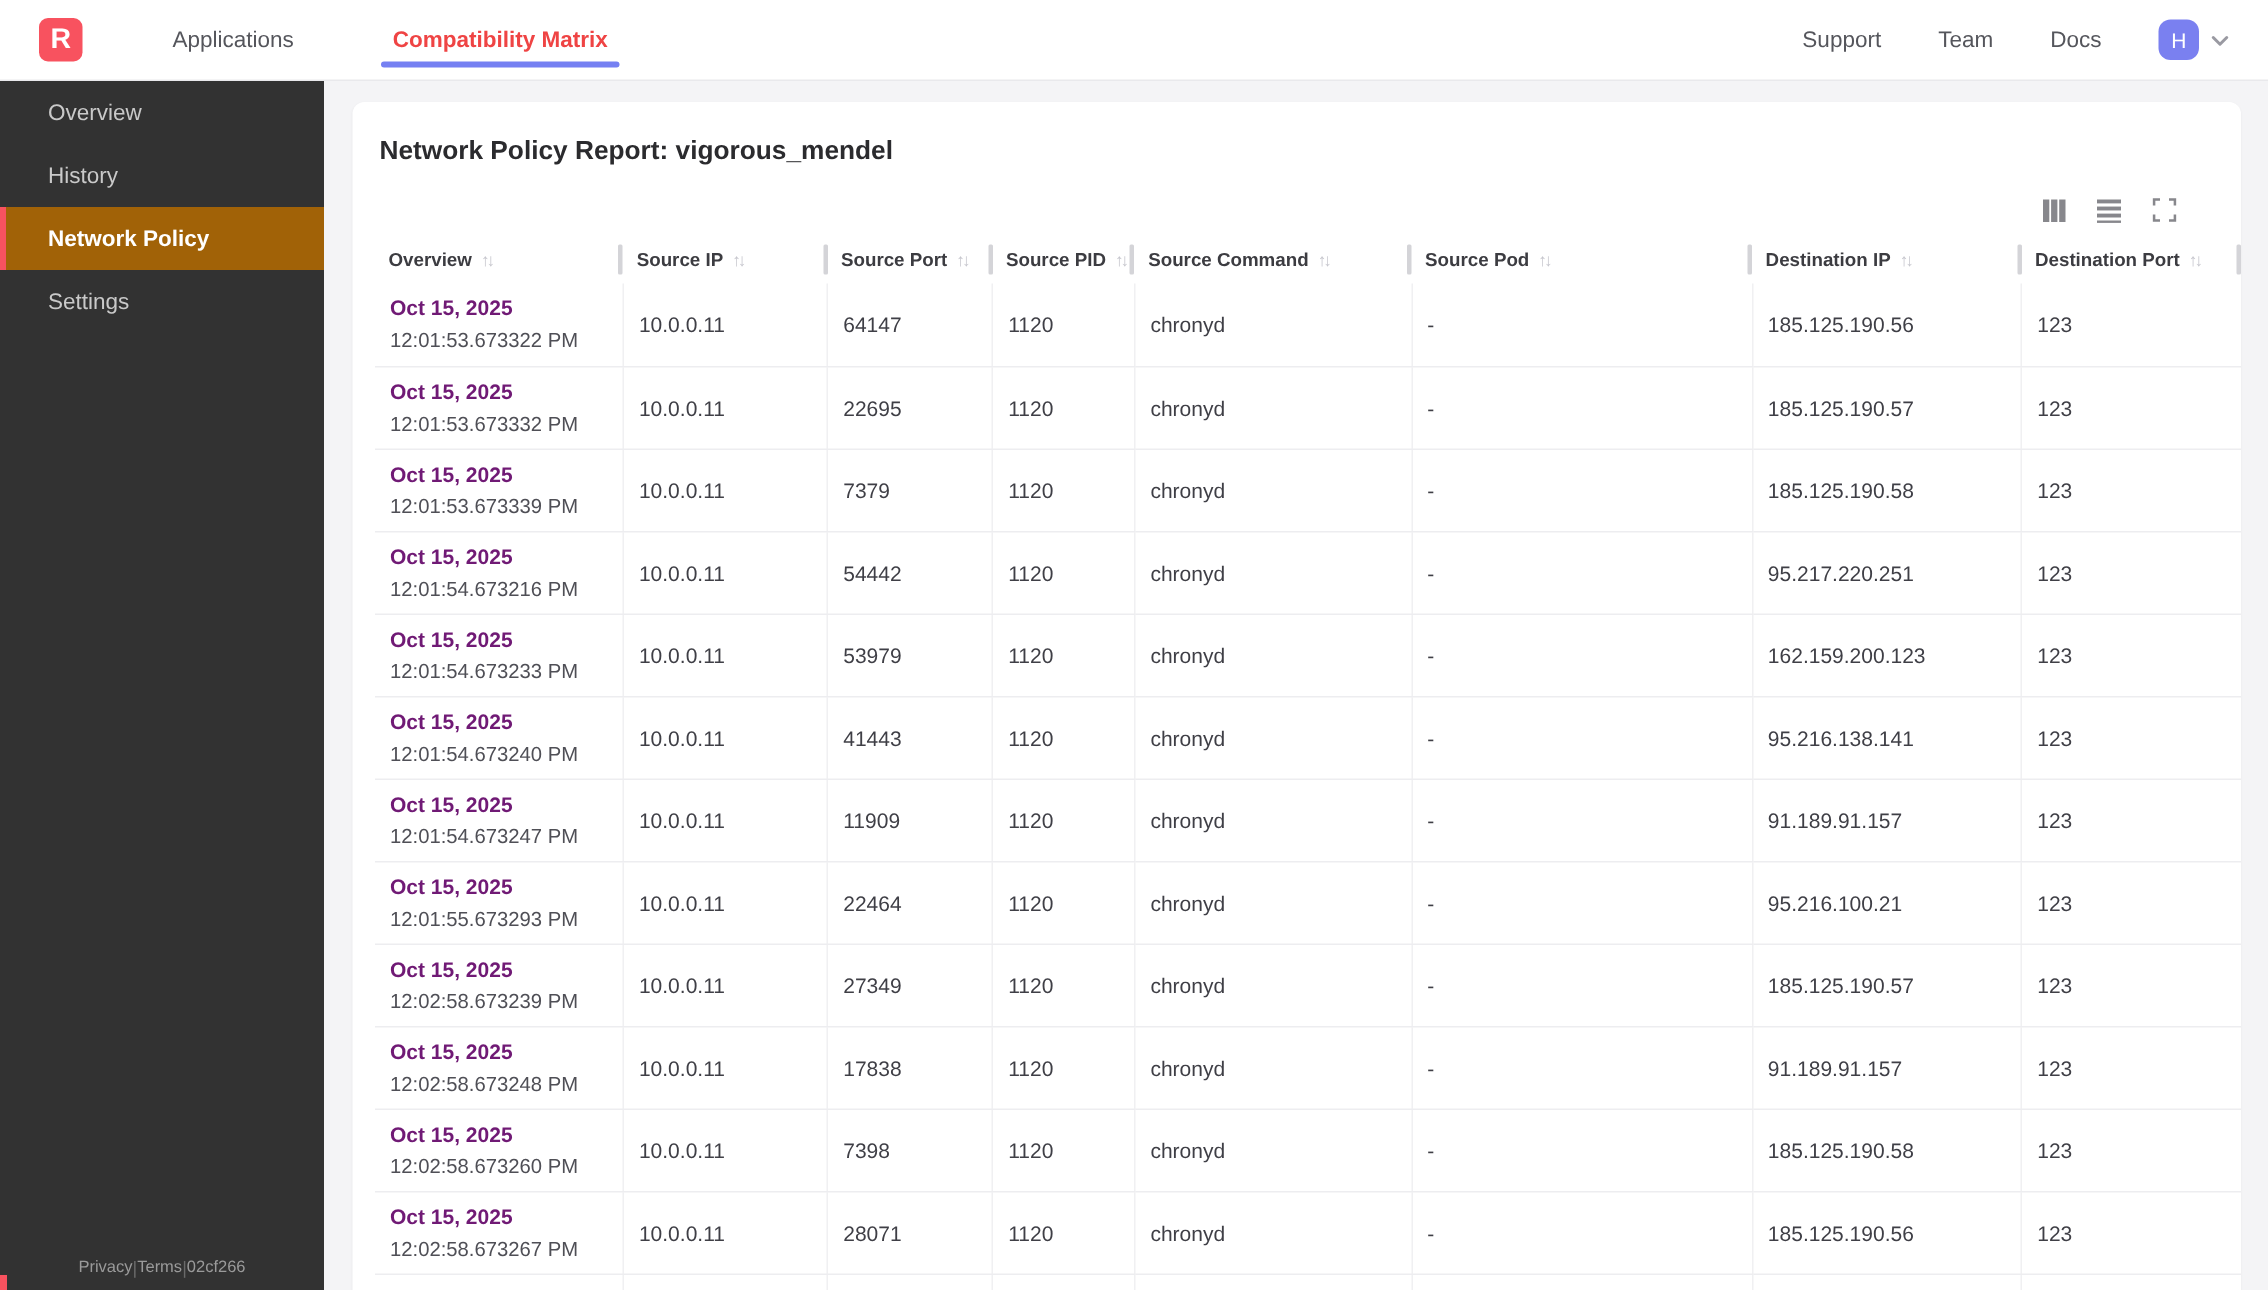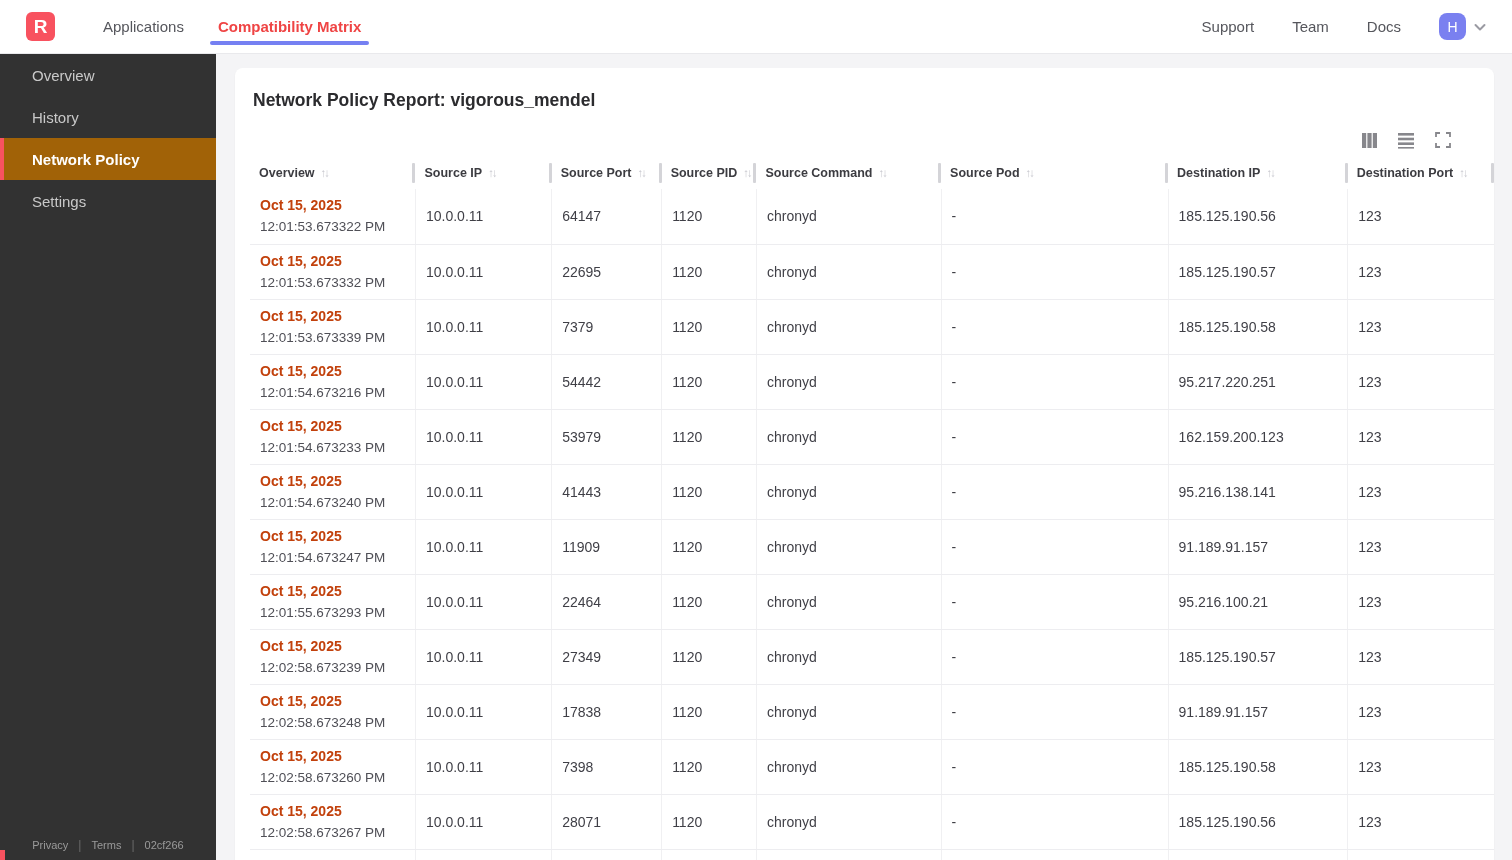--- a/index.html
+++ b/index.html
@@ -14,21 +14,21 @@
   .navbar {
     position: fixed; top: 0; left: 0; right: 0; height: 54px;
     background: #ffffff; border-bottom: 1px solid #e9e9ec;
     display: flex; align-items: center; z-index: 10;
   }
   .logo {
     width: 29px; height: 29px; margin-left: 26px; border-radius: 6px;
     background: #f8525f; color: #fff; font-weight: bold; font-size: 19px;
     display: flex; align-items: center; justify-content: center;
   }
-  .nav-tabs { display: flex; margin-left: 40px; height: 54px; }
+  .nav-tabs { display: flex; margin-left: 52px; height: 54px; gap: 32px; }
   .nav-tab {
     display: flex; align-items: center; padding: 0 8px; margin-right: 18px;
     font-size: 15px; color: #55565c; cursor: pointer; position: relative; height: 54px;
   }
   .nav-tab.active { color: #ef4444; font-weight: bold; }
   .nav-tab.active::after {
     content: ""; position: absolute; left: 0; right: 0; bottom: 9px;
     height: 4px; border-radius: 2px; background: #7580f2;
   }
   .nav-right { margin-left: auto; display: flex; align-items: center; gap: 38px; padding-right: 24px; }
@@ -48,21 +48,21 @@
   .sidebar-nav { }
   .sidebar-item {
     height: 42px; display: flex; align-items: center; padding-left: 28px;
     font-size: 15px; color: #c9c9c9; cursor: pointer; border-left: 4px solid transparent;
   }
   .sidebar-item.active {
     background: #a16207; color: #ffffff; font-weight: bold; border-left-color: #f8525f;
   }
   .sidebar-footer {
     margin-top: auto; padding: 0 0 8px 0; display: flex; align-items: center;
-    justify-content: center; gap: 10px; font-size: 11px; color: #9a9a9a;
+    justify-content: center; font-size: 11px; color: #9a9a9a;
   }
   .sidebar-footer .sep { color: #6a6a6a; font-size: 12px; }
   .corner-accent {
     position: fixed; left: 0; bottom: 0; width: 5px; height: 10px; background: #f8525f;
   }
 
   
   .main { position: fixed; top: 54px; left: 216px; right: 0; bottom: 0; padding: 14px 18px 0 19px; }
   .card {
     background: #fff; border-radius: 8px; height: 900px;
@@ -86,21 +86,21 @@
     content: ""; position: absolute; right: 0; top: 2px; width: 3px; height: 20px;
     background: #d4d4d8; border-radius: 1px;
   }
   .sort-icon { color: #c6c6cd; font-size: 11.5px; margin-left: 6px; letter-spacing: -2px; font-weight: normal; }
   .report-table td {
     height: 55px; padding: 0 8px 0 10px; font-size: 14px; color: #3f3f46;
     border-bottom: 1px solid #ededf0; border-right: 1px solid #f0f0f2;
     vertical-align: middle; white-space: nowrap; overflow: hidden;
   }
   .report-table td:last-child { border-right: none; }
-  .ts-date { font-weight: bold; color: #c2410c; font-size: 14px; line-height: 21px; }
+  .ts-date { font-weight: bold; color: #701a75; font-size: 14px; line-height: 21px; }
   .ts-time { color: #4f4f56; font-size: 13.5px; line-height: 21px; }
 </style>
 </head>
 <body>
 
 <header class="navbar">
   <div class="logo">R</div>
   <nav class="nav-tabs">
     <div class="nav-tab">Applications</div>
     <div class="nav-tab active">Compatibility Matrix</div>

